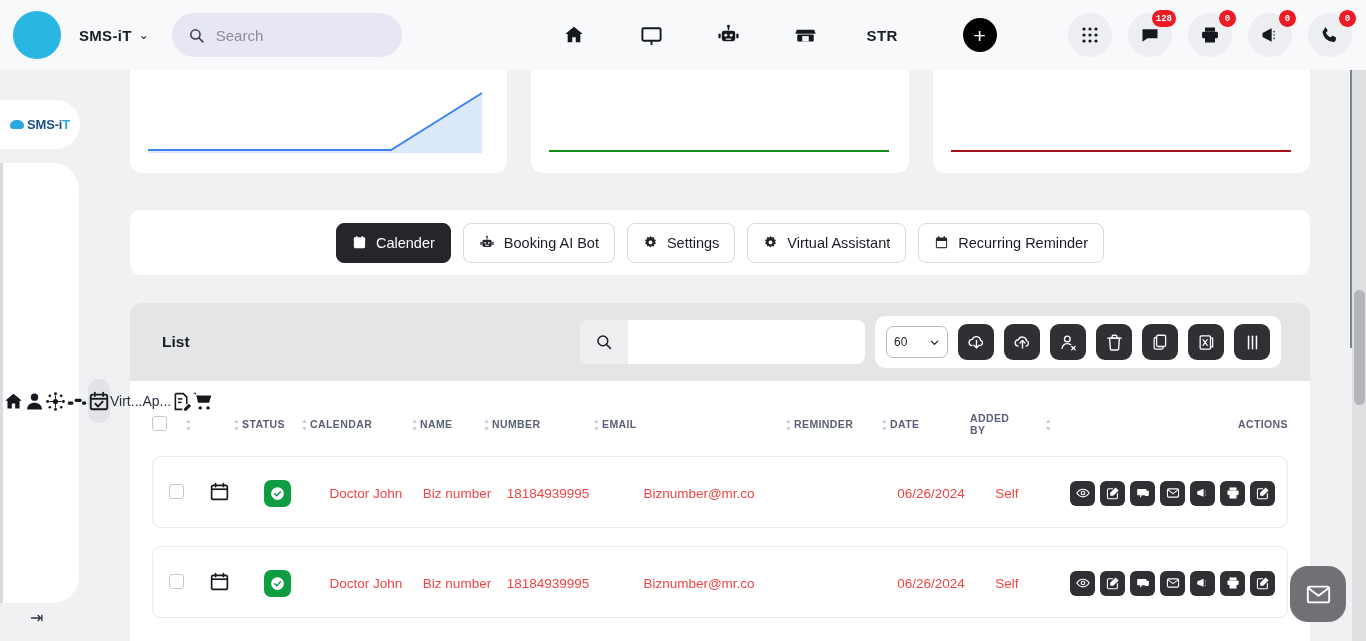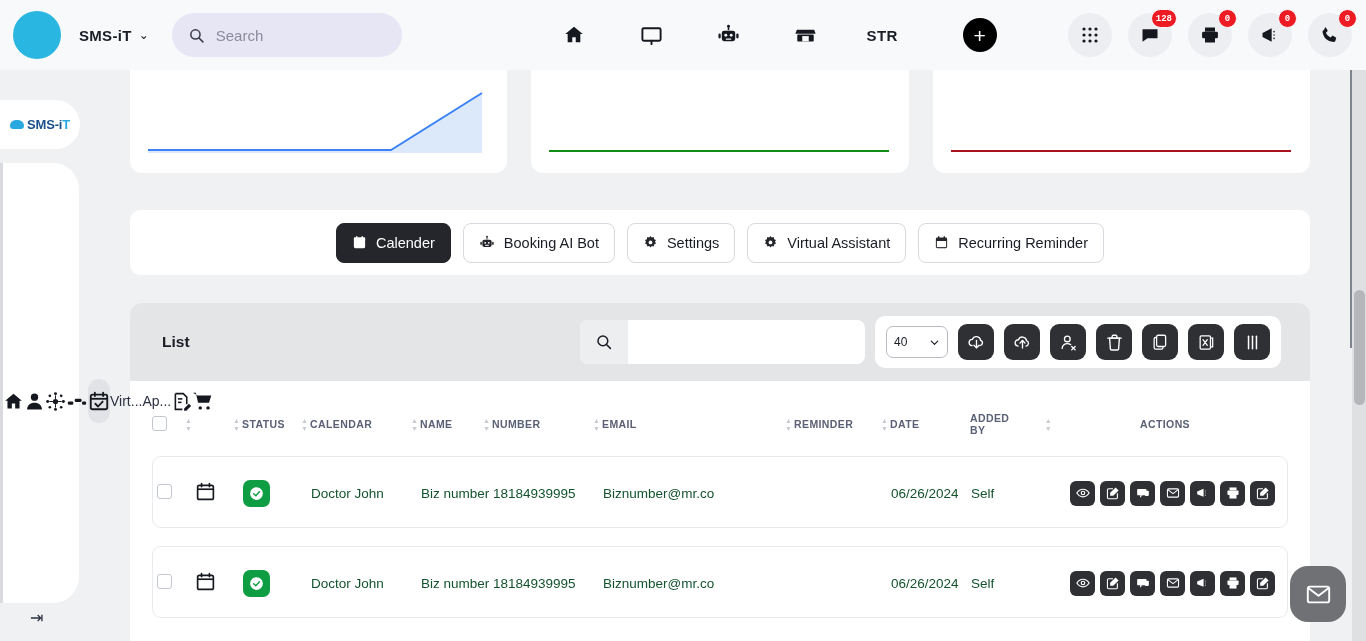--- a/index.html
+++ b/index.html
@@ -152,21 +152,21 @@
   table.grid { width: 100%; border-collapse: collapse; table-layout: fixed; }
   table.grid th {
     font-size: 10.5px; font-weight: 700; color: #5a6075; letter-spacing: .4px;
     text-align: left; padding: 10px 0; vertical-align: middle; position: relative;
   }
   .sort-ar {
     position: absolute; left: -9px; top: 50%; transform: translateY(-50%);
     display: flex; flex-direction: column; gap: 3px; color: #c8cbd2; font-size: 7px; line-height: 5px;
   }
   table.grid td {
-    font-size: 13.5px; color: #14532d; padding: 0; vertical-align: middle;
+    font-size: 13.5px; color: #ef4444; padding: 0; vertical-align: middle; text-align: center;
   }
   .row-box {
     border: 1px solid #e8eaed; border-radius: 9px; height: 72px;
   }
   .cbx { width: 15px; height: 15px; border: 1px solid #c3c7cf; border-radius: 3px; display: inline-block; }
   .status-pill {
     width: 27px; height: 27px; border-radius: 7px; background: #0f9d43;
     display: inline-flex; align-items: center; justify-content: center;
   }
   .act-row { display: flex; gap: 5px; }
@@ -454,21 +454,21 @@
             <svg width="18" height="18" viewBox="0 0 24 24" fill="none" stroke="#1b1d26" stroke-width="2">
               <circle cx="10.5" cy="10.5" r="6.5"></circle>
                 <line x1="15.3" y1="15.3" x2="20.5" y2="20.5" stroke-linecap="round"></line>
               </svg>
           </span>
           <input type="text" value="" placeholder="" style="">
         </div>
 
         <div class="tools">
           <div class="per-page">
-            <span>40</span>
+            <span>60</span>
             <svg width="11" height="11" viewBox="0 0 24 24" fill="none" stroke="#1b1d26" stroke-width="2.6">
               <polyline points="5,9 12,16 19,9" stroke-linecap="round" stroke-linejoin="round"></polyline>
               </svg>
           </div>
 
           <div class="tool-btn">
             <svg width="19" height="19" viewBox="0 0 24 24" fill="none" stroke="#fff" stroke-width="1.7">
               <path d="M6.5 16a4 4 0 0 1 .4-8 5.3 5.3 0 0 1 10.2 1.2 3.5 3.5 0 0 1-.6 6.8" stroke-linecap="round"></path>
               <line x1="12" y1="9.5" x2="12" y2="18.5" stroke-linecap="round"></line>
               <polyline points="8.8,15.4 12,18.8 15.2,15.4" stroke-linecap="round" stroke-linejoin="round"></polyline>
@@ -572,21 +572,21 @@
                     <span>▼</span>
                   </span><span>REMINDER</span></th>
               <th><span class="sort-ar">
                     <span>▲</span>
                     <span>▼</span>
                   </span><span>DATE</span></th>
               <th><span class="sort-ar" style="left:auto;right:-10px">
                     <span>▲</span>
                     <span>▼</span>
                   </span><span style="display:inline-block;width:44px">ADDED BY</span></th>
-              <th style="text-align:center"><span>ACTIONS</span></th>
+              <th style="text-align:right"><span>ACTIONS</span></th>
             </tr>
           </thead>
         </table>
       </div>
 
       <div style="padding: 10px 22px 0 22px;">
         <div class="row-box">
           <table class="grid" style="height:72px">
             <colgroup>
               <col style="width:42px">

